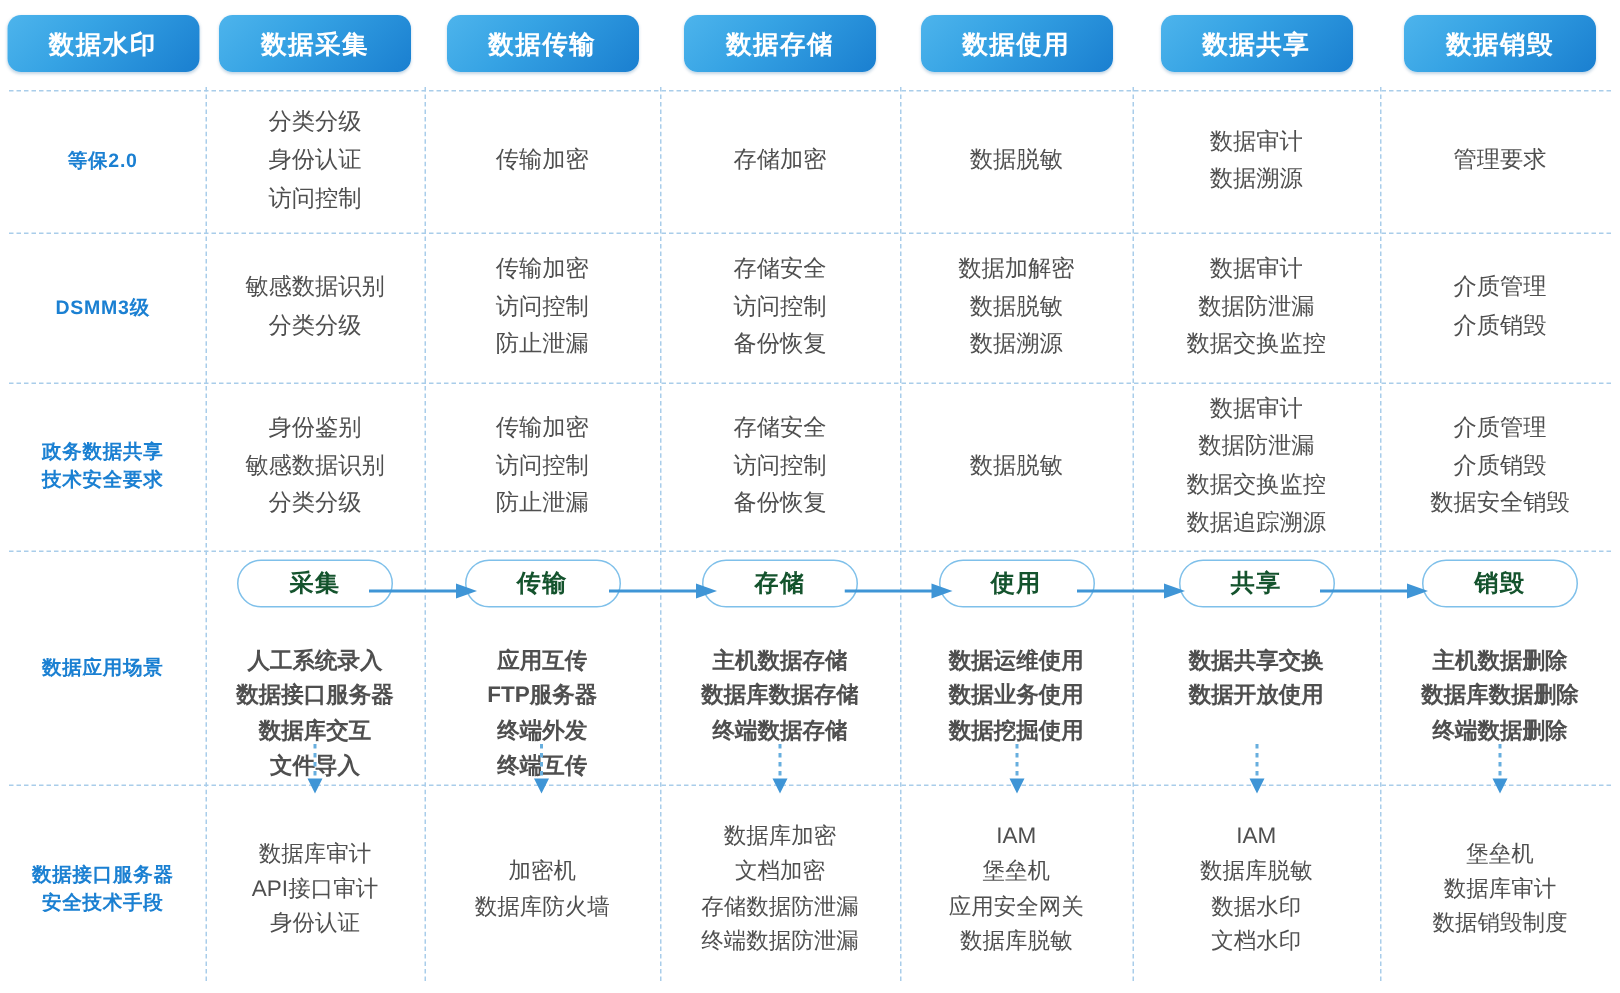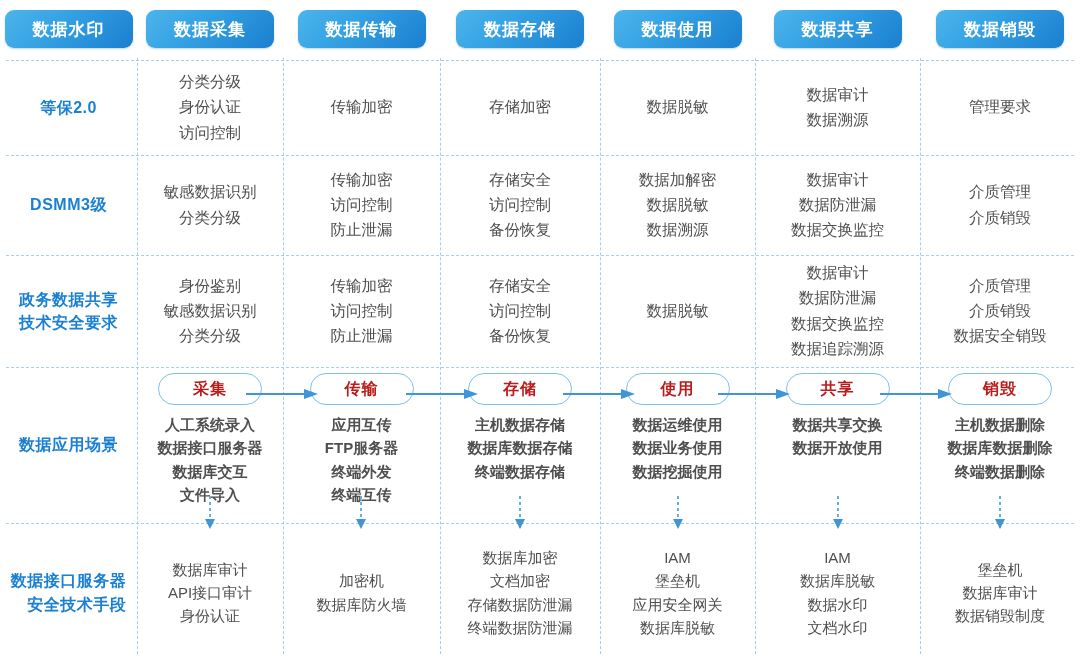--- a/index.html
+++ b/index.html
@@ -80,24 +80,24 @@
   .cell {
     display: flex;
     flex-direction: column;
     align-items: center;
     justify-content: center;
     box-sizing: border-box;
     position: relative;
   }
   .rowlabel {
     color: #1b80d2;
-    font-size: 16px;
+    font-size: 13px;
     font-weight: bold;
     line-height: 1.45;
-    text-align: right;
+    text-align: center;
     letter-spacing: .5px;
   }
   .items {
     display: flex;
     flex-direction: column;
     align-items: center;
     justify-content: center;
     gap: 1px;
   }
   .item {
@@ -116,26 +116,26 @@
   .pill {
     display: inline-flex;
     align-items: center;
     justify-content: center;
     height: 30px;
     min-width: 74px;
     padding: 0 14px;
     border: 1.6px solid #7fc0ea;
     border-radius: 16px;
     background: #ffffff;
-    color: #b91c1c;
+    color: #14532d;
     font-size: 16px;
     font-weight: bold;
     letter-spacing: 1px;
     white-space: nowrap;
-    margin-bottom: 8px;
+    margin-bottom: 24px;
   }
   .stage-cell .items { gap: 0; font-weight: bold; }
   .stage-cell .item { font-size: 15px; }
 
   
   .flow-arrow {
     position: absolute;
     height: 12px;
     top: 21px;
     display: block;

